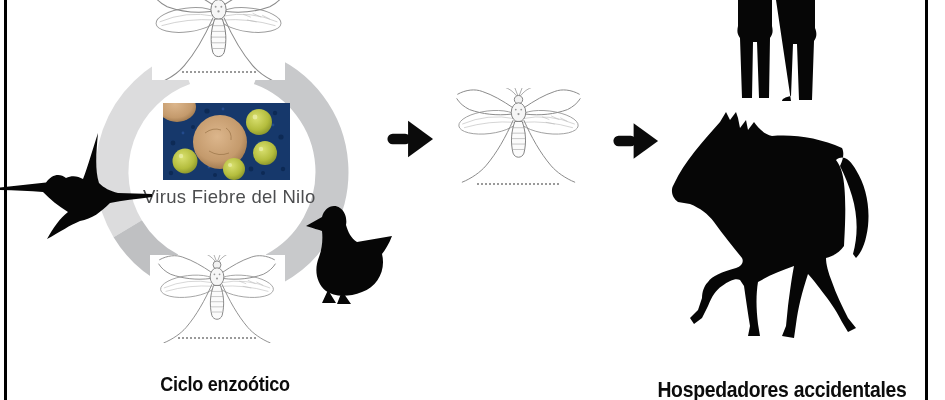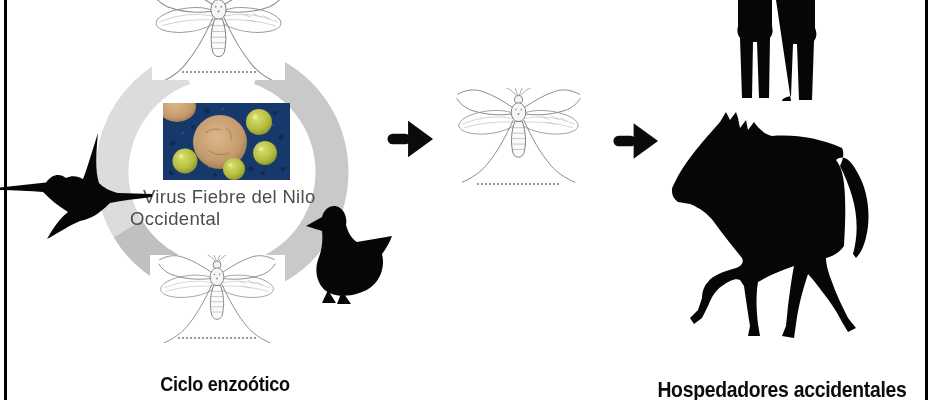--- a/index.html
+++ b/index.html
@@ -147,21 +147,20 @@
       <g fill="#eef2b0" opacity=".7">
         <circle cx="92" cy="14" r="2.4"></circle>
           <circle cx="98" cy="46" r="2.2"></circle>
         <circle cx="67" cy="62" r="2"></circle>
           <circle cx="18" cy="53" r="2.2"></circle>
       </g>
     </svg>
 
     <div class="virus-label">
       <div class="l1">Virus Fiebre del Nilo</div>
-      <div class="l2">Occidental</div>
     </div>
 
     <svg class="abs" style="left:0;top:126px" width="160" height="125" viewBox="0 0 160 125">
       <path fill="#060606" d="M0,61.5 L46,56.5 C52,48 60,47 66,52 C72,49 78,50 83,53
         C88,40 93,22 98,7 C96,28 95,44 99,57 C104,62 110,65 118,67
         L152,68 L152,71 C136,73 122,74.5 110,77 C101,86 92,93 80,95
         C70,99 60,106 47,113 C53,102 60,92 68,86 C58,80 50,73 43,66
         C30,65 15,64 0,64 Z"></path>
     </svg>
 

